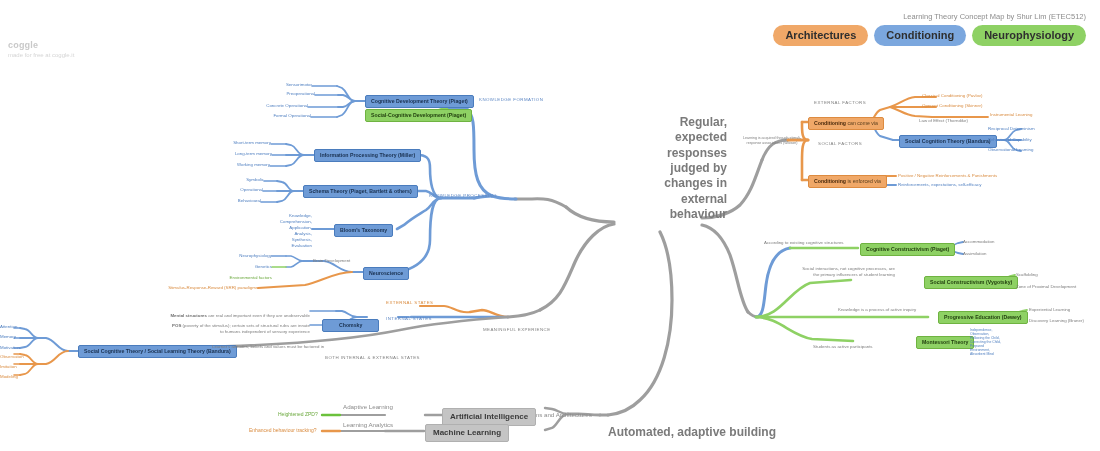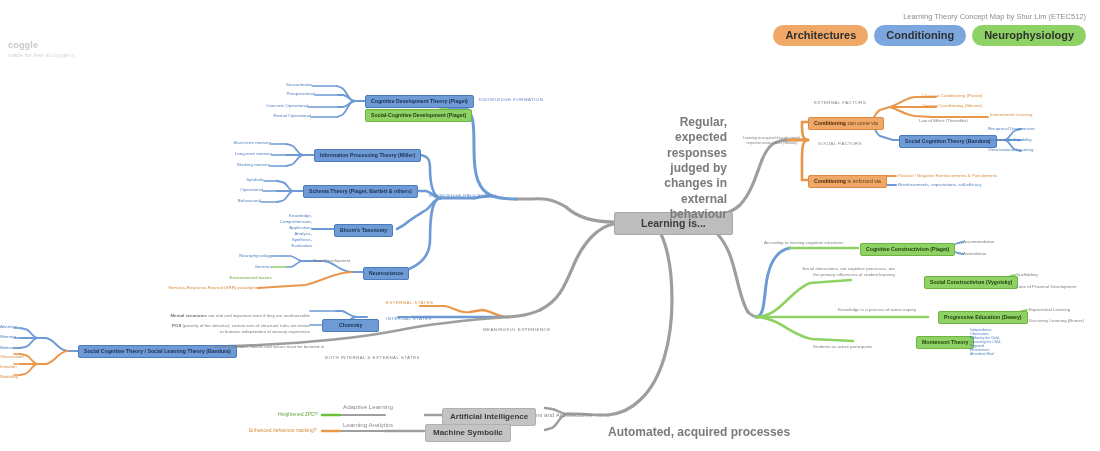--- a/index.html
+++ b/index.html
@@ -238,21 +238,20 @@
     <div class="brand-sub">made for free at coggle.it</div>
   </div>
 
   <div class="title">Learning Theory Concept Map by Shur Lim (ETEC512)</div>
   <div class="legend">
     <div class="pill beh">Architectures</div>
     <div class="pill cog">Conditioning</div>
     <div class="pill con">Neurophysiology</div>
   </div>
 
-  <div class="node center" style="left:614px;top:212px;">Learning is...</div>
 
 
   <div class="caps b" style="left:479px;top:97px;">KNOWLEDGE FORMATION</div>
   <div class="caps b" style="left:429px;top:193px;">KNOWLEDGE PROCESSING</div>
 
   <div class="node" style="left:365px;top:95px;">
     <div class="nbox blue">Cognitive Development Theory (Piaget)</div>
   </div>
   <div class="node" style="left:365px;top:109px;">
     <div class="nbox green">Social-Cognitive Development (Piaget)</div>
@@ -371,25 +370,25 @@
     <div class="nbox blue">Social Cognitive Theory / Social Learning Theory (Bandura)</div>
   </div>
   <div class="leaf k" style="left:212px;top:344px;">Learner's attitudes, beliefs and values must be factored in</div>
   <div class="leaf b r" style="left:0px;top:324px;width:14px;">Attention</div>
   <div class="leaf b r" style="left:0px;top:334px;width:14px;">Memory</div>
   <div class="leaf b r" style="left:0px;top:345px;width:14px;">Motivation</div>
   <div class="leaf o r" style="left:0px;top:354px;width:14px;">Observation</div>
   <div class="leaf o r" style="left:0px;top:364px;width:14px;">Imitation</div>
   <div class="leaf o r" style="left:0px;top:374px;width:14px;">Modeling</div>
 
-  <div class="phrase" style="left:608px;top:425px;">Automated, acquired processes</div>
+  <div class="phrase" style="left:608px;top:425px;">Automated, adaptive building</div>
   <div class="mid" style="left:513px;top:411px;">Algorithms and Architectures</div>
 
   <div class="node bigbox" style="left:442px;top:408px;">Artificial Intelligence</div>
-  <div class="node bigbox" style="left:425px;top:424px;">Machine Symbolic</div>
+  <div class="node bigbox" style="left:425px;top:424px;">Machine Learning</div>
 
   <div class="mid" style="left:343px;top:403px;">Adaptive Learning</div>
   <div class="mid" style="left:343px;top:421px;">Learning Analytics</div>
 
   <div class="mid" style="left:278px;top:411px;color:#6aa83c;font-size:5px;">Heightened ZPD?</div>
   <div class="mid" style="left:249px;top:427px;color:#d98b3f;font-size:5px;">Enhanced behaviour tracking?</div>
 
 </div>
 
 </body></html>

